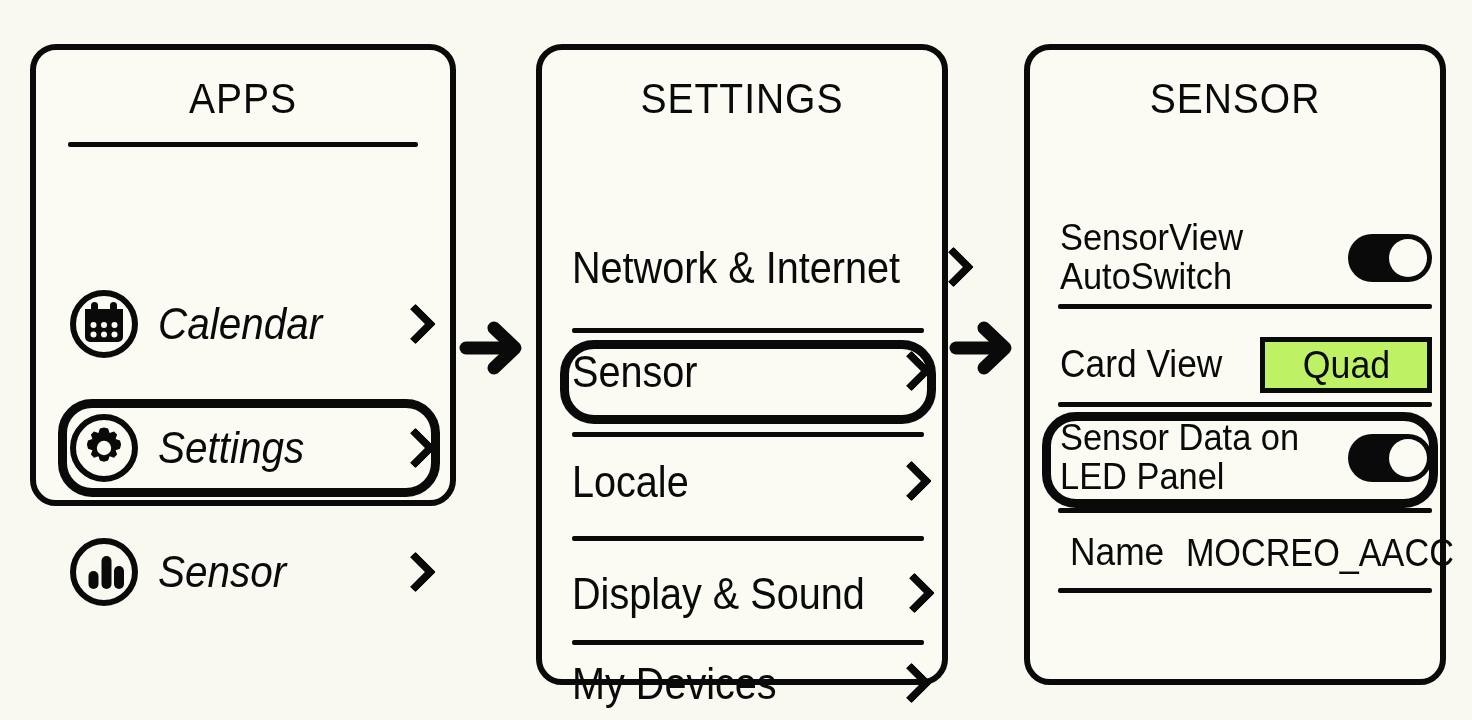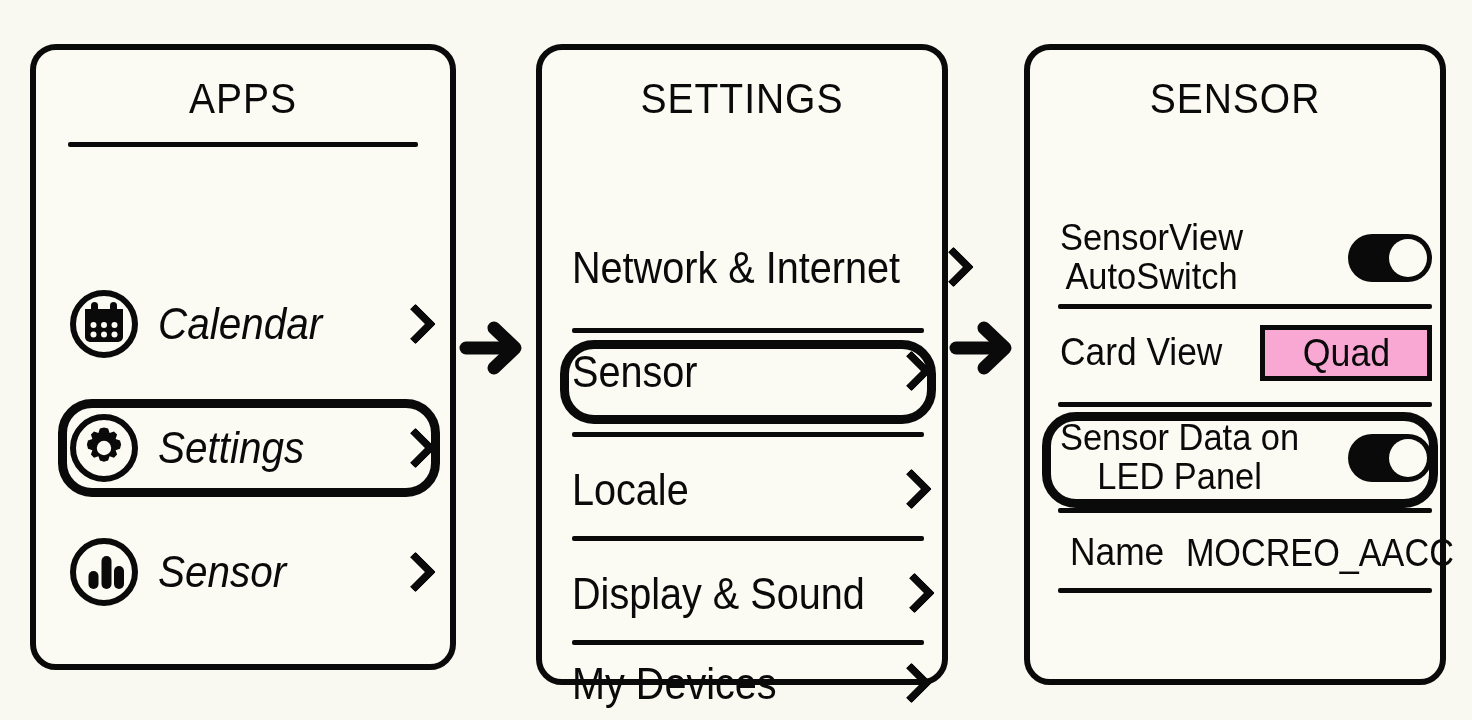--- a/index.html
+++ b/index.html
@@ -23,21 +23,21 @@
 
   
   .panel {
     position: absolute;
     background: #fbfbf4;
     border: 6px solid #0a0a0a;
     border-radius: 26px;
     padding: 0;
   }
 
-  #panel-apps     { left: 30px;   top: 44px; width: 426px; height: 626px; }
+  #panel-apps     { left: 30px;   top: 44px; width: 426px; height: 462px; }
   #panel-settings { left: 536px;  top: 44px; width: 412px; height: 641px; }
   #panel-sensor   { left: 1024px; top: 44px; width: 422px; height: 641px; }
 
   .panel-title {
     text-align: center;
     font-size: 42px;
     font-weight: 400;
     letter-spacing: 1px;
     line-height: 1;
     padding-top: 28px;
@@ -139,21 +139,21 @@
   
   #panel-settings .set-row {
     position: absolute;
     left: 30px;
     width: 352px;
     height: 62px;
     display: flex;
   }
   #set-row-0 { top: 122px; }
   #set-row-1 { top: 226px; }
-  #set-row-2 { top: 344px; }
+  #set-row-2 { top: 336px; }
   #set-row-3 { top: 448px; }
   #set-row-4 { top: 538px; }
 
   #panel-settings .set-div {
     position: absolute;
     left: 30px;
     width: 352px;
   }
   #set-div-0 { top: 204px; }
   #set-div-1 { top: 308px; }
@@ -176,24 +176,23 @@
     white-space: nowrap;
   }
 
   
   #panel-sensor .sen-row {
     position: absolute;
     left: 30px;
     width: 372px;
     display: flex;
     align-items: center;
-    text-align: center;
   }
   #sen-row-0 { top: 96px;  height: 76px; }
-  #sen-row-1 { top: 196px; height: 66px; }
+  #sen-row-1 { top: 208px; height: 66px; }
   #sen-row-2 { top: 296px; height: 76px; }
   #sen-row-3 { top: 400px; height: 58px; margin-left: 10px; }
 
   #panel-sensor .sen-div {
     position: absolute;
     left: 28px;
     width: 374px;
   }
   #sen-div-0 { top: 180px; }
   #sen-div-1 { top: 278px; }
@@ -242,21 +241,21 @@
   .select-box {
     flex: 0 0 auto;
     min-width: 172px;
     height: 56px;
     border: 5px solid #0a0a0a;
     display: flex;
     align-items: center;
     justify-content: center;
     font-size: 38px;
     line-height: 1;
-    background: #f9a8d4;
+    background: #bef264;
   }
   .select-box span { transform: scaleX(0.94); }
 
   .name-value {
     font-size: 38px;
     line-height: 1;
     transform: scaleX(0.9);
     white-space: nowrap;
     margin-right: 2px;
   }

